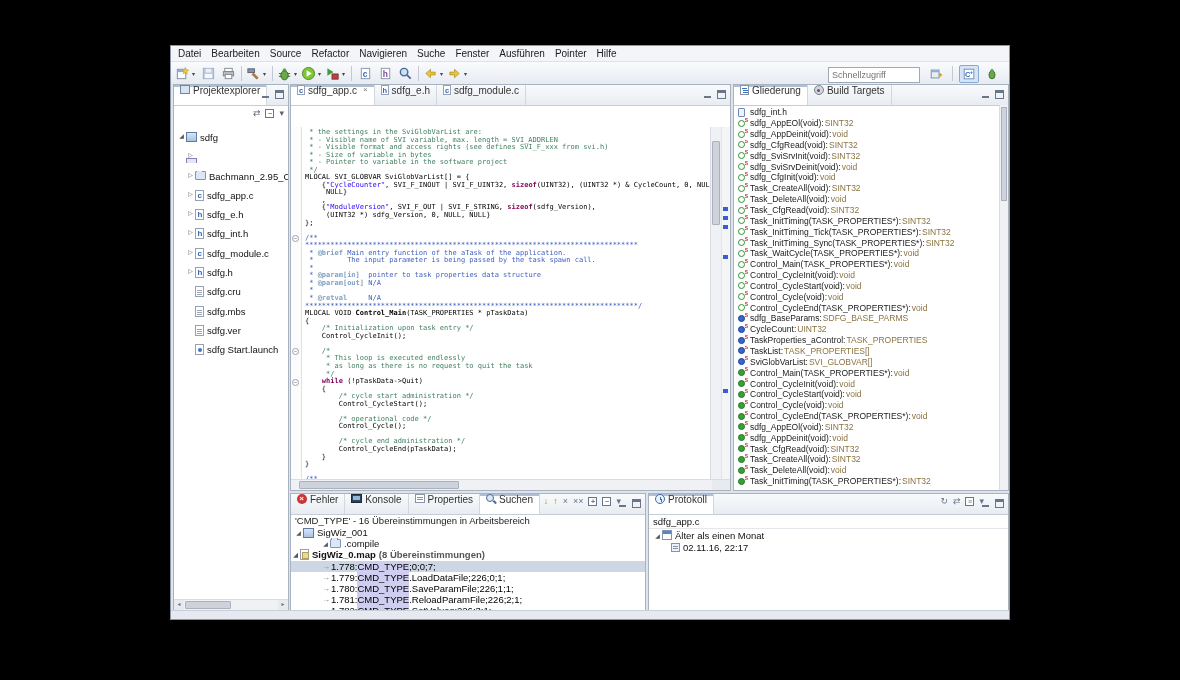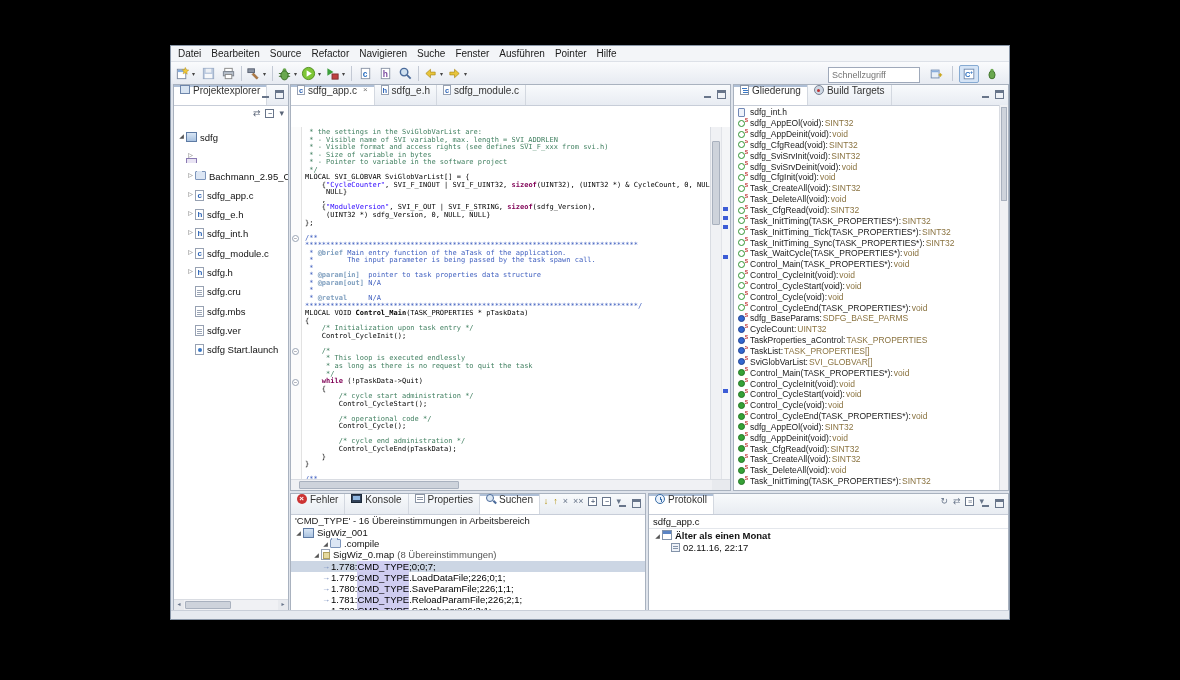--- a/index.html
+++ b/index.html
@@ -107,21 +107,21 @@
   .ssuffix { color:#555; margin-left:3px; }
   .match-arrow { color:#6b84b8; font-size:8px; width:10px; text-align:center; flex:none; }
   .mhl { background:#cfcdf0; }
   .stools { position:absolute; right:24px; top:3px; display:flex; align-items:center; gap:5px; }
   .sti { font-size:9px; line-height:1; color:#68758a; }
   .sti.gold { color:#b08c00; font-weight:bold; }
   
   .hfile { height:13px; line-height:13px; padding-left:4px; font-size:9.5px; color:#111; border-bottom:1px solid #e4e7ec; }
   .hcolhdr { height:14px; line-height:14px; background:linear-gradient(#fbfcfd,#edf0f5); border-bottom:1px solid #c8cdd5; font-size:9.5px; padding-left:5px; color:#333; }
   .hrow { height:12.5px; display:flex; align-items:center; font-size:9.5px; white-space:nowrap; }
-  .hrow.bold .tlabel { font-weight:bold; }
+  .hrow.bold .tlabel { font-weight:normal; }
   .ic-cal { width:10px; height:10px; background:#fff; border:1px solid #8494aa; position:relative; flex:none; }
   .ic-cal::before { content:""; position:absolute; top:0; left:0; right:0; height:2.5px; background:#5b84c4; }
   .ic-rev { width:9px; height:9px; background:#eef2f8; border:1px solid #8494aa; position:relative; flex:none; }
   .ic-rev::after { content:""; position:absolute; left:1px; right:1px; top:2px; height:1px; background:#8494aa; box-shadow:0 2px 0 #8494aa; }
   
   .tic { flex:none; position:relative; box-sizing:border-box; }
   .tic-explorer { width:10px; height:9px; background:#d8e4f2; border:1px solid #6e86ab; }
   .tic-cfile,.tic-hfile { width:8px; height:10px; background:#fff; border:1px solid #97a1b2; }
   .tic-cfile::after,.tic-hfile::after { position:absolute; left:1px; top:-0.5px; font:bold 7.5px "Liberation Sans",sans-serif; color:#2f66b8; }
   .tic-cfile::after { content:"c"; } .tic-hfile::after { content:"h"; }
@@ -694,21 +694,21 @@
             <div class="srow" style="padding-left: 3px;">
               <span class="arrow">◢</span>
               <span class="fic ic-project"></span>
               <span class="tlabel">SigWiz_001</span>
             </div>
             <div class="srow" style="padding-left: 30px;">
               <span class="arrow">◢</span>
               <span class="fic ic-folder"></span>
               <span class="tlabel">.compile</span>
             </div>
-            <div class="srow" style="padding-left: 21px;">
+            <div class="srow" style=" font-weight: bold;">
               <span class="arrow">◢</span>
               <span class="fic ic-map-file"></span>
               <span class="tlabel">SigWiz_0.map</span>
               <span class="ssuffix"> (8 Übereinstimmungen)</span>
             </div>
             <div class="srow sel" style="padding-left: 30px;">
               <span class="match-arrow">→</span>
               <span>1.778: </span>
               <span class="mhl">CMD_TYPE</span>
               <span>;0;0;7;</span>

